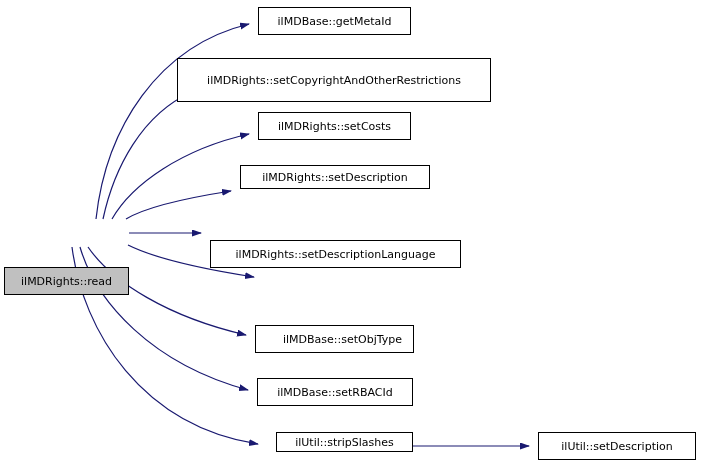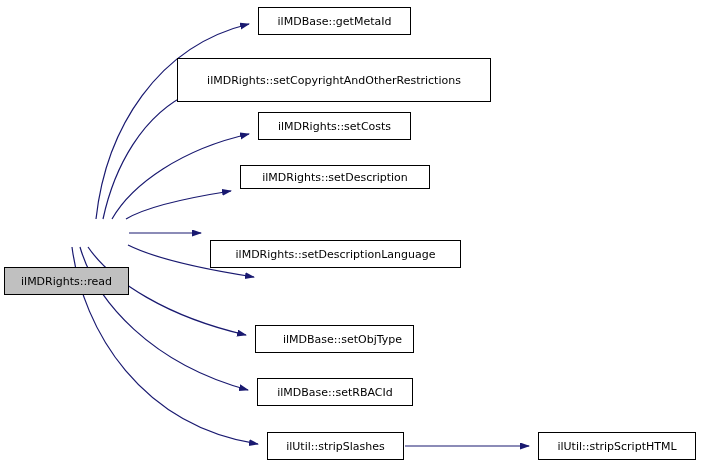--- a/index.html
+++ b/index.html
@@ -75,17 +75,17 @@
 
   <div class="node" style="left:240px; top:165px; width:190px; height:24px;">ilMDRights::setDescription</div>
 
   <div class="node" style="left:210px; top:219px; width:251px; height:28px;margin-top:21px;">ilMDRights::setDescriptionLanguage</div>
 
 
   <div class="node" style="left:255px; top:325px; width:159px; height:28px;padding-left:16px;">ilMDBase::setObjType</div>
 
   <div class="node" style="left:257px; top:378px; width:156px; height:28px;">ilMDBase::setRBACId</div>
 
-  <div class="node" style="left:267px; top:432px; width:137px; height:28px;">ilUtil::stripSlashes</div>
+  <div class="node" style="left:276px; top:432px; width:137px; height:20px;">ilUtil::stripSlashes</div>
 
-  <div class="node" style="left:538px; top:432px; width:158px; height:28px;">ilUtil::stripScriptHTML</div>
+  <div class="node" style="left:538px; top:432px; width:158px; height:28px;">ilUtil::setDescription</div>
 
 </div>
 
 </body></html>

